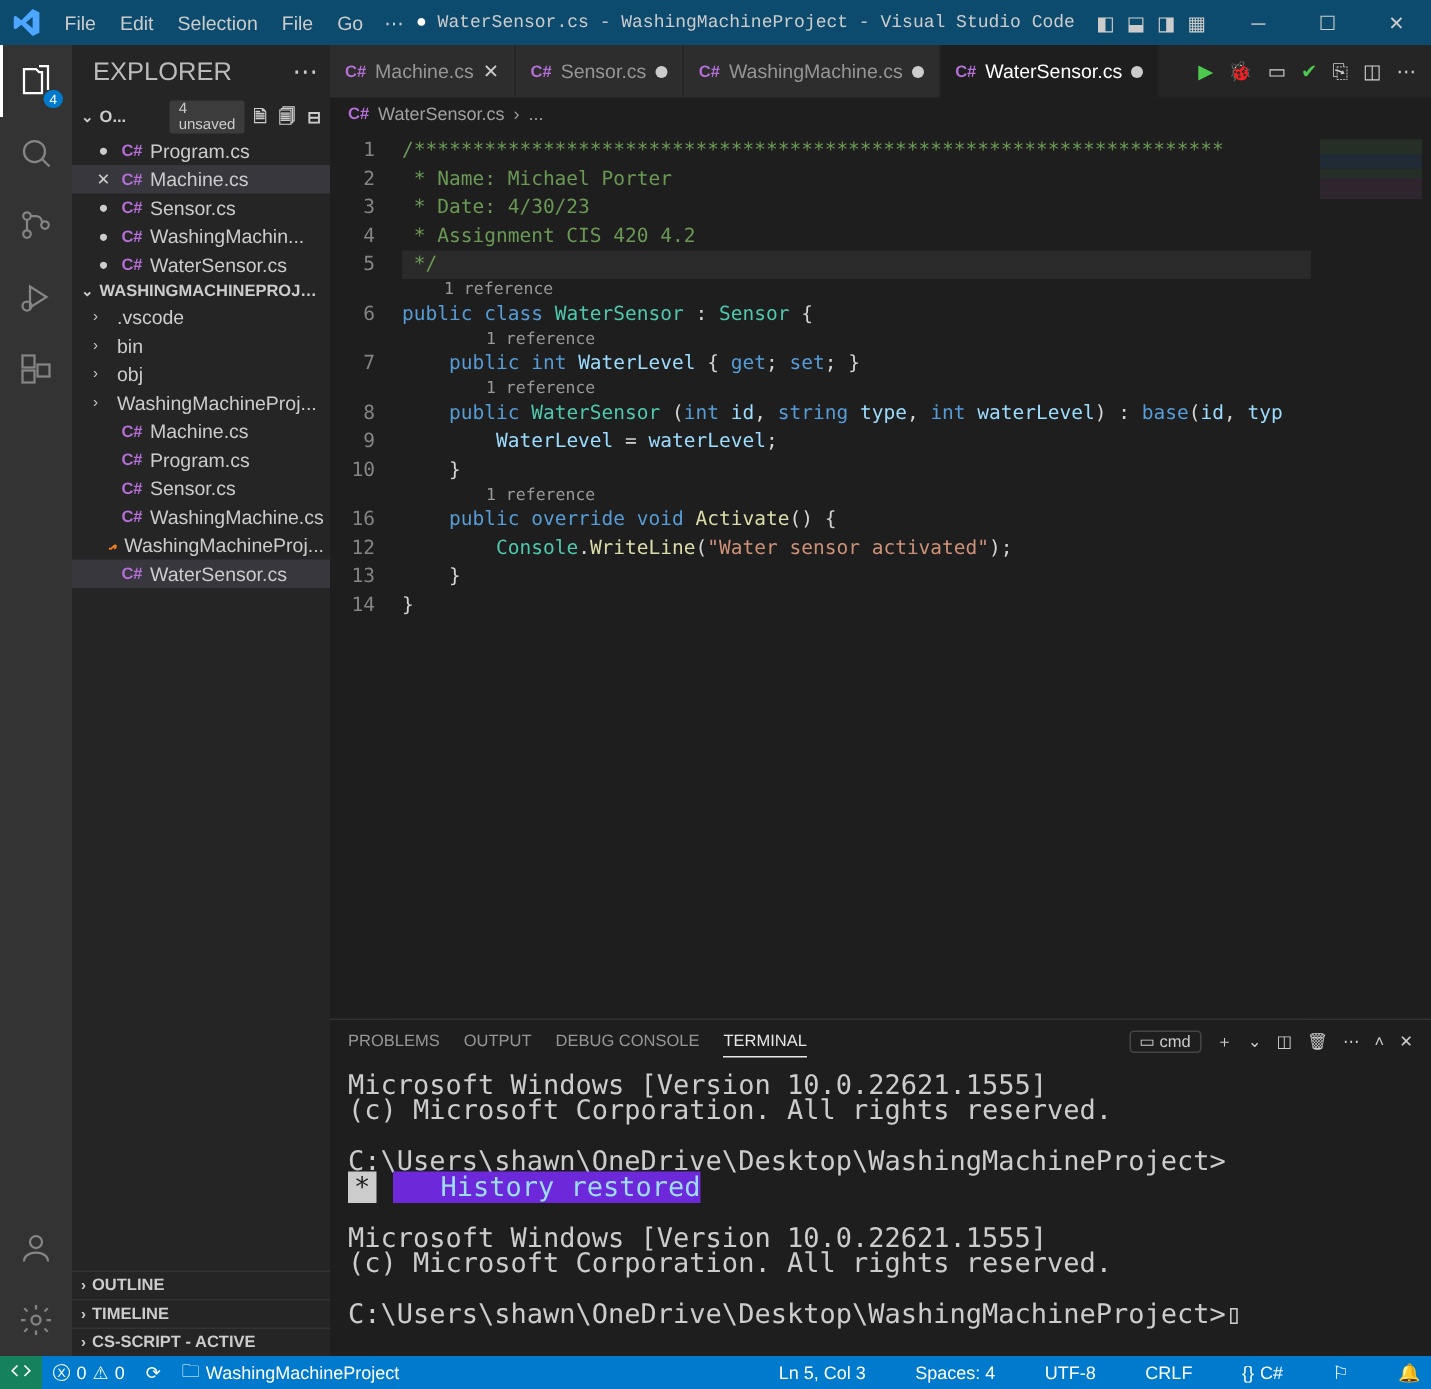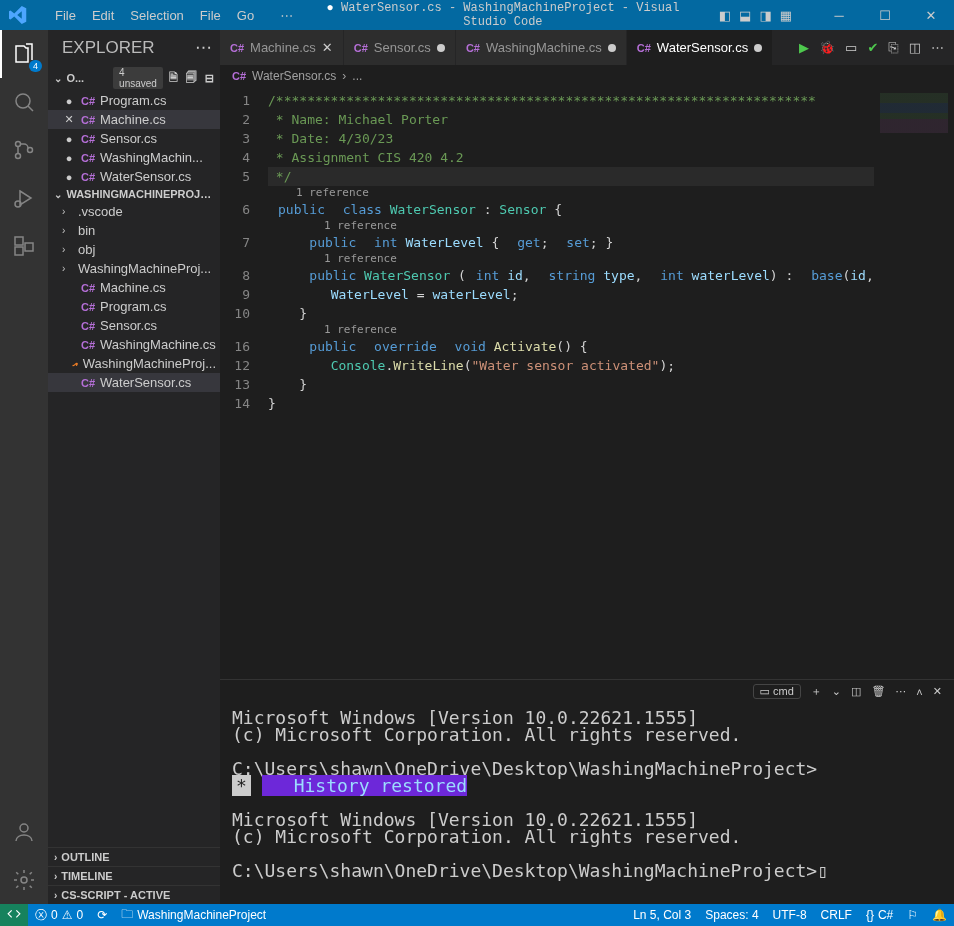--- a/index.html
+++ b/index.html
@@ -1,17 +1,17 @@
 <!DOCTYPE html>
 <html><head>
 <meta charset="utf-8">
 <style>
 * { margin: 0; padding: 0; box-sizing: border-box; }
 body { font-family: "Segoe UI", Arial, sans-serif; font-size: 13px; background: #1e1e1e; color: #cccccc; overflow: hidden; width: 954px; height: 926px; }
-.titlebar { height: 30px; background: #0369a1; display: flex; align-items: center; gap: 12px; }
+.titlebar { height: 30px; background: #0c4a6e; display: flex; align-items: center; }
 .titlebar .vscode-icon { width: 35px; display:flex; align-items:center; justify-content:center; color:#4da6ff; }
 .titlebar .menu { display: flex; }
 .titlebar .menu span { padding: 0 8px; color: #cccccc; cursor: pointer; }
 .titlebar .title { flex: 1; text-align: center; color: #cccccc; font-size: 12px; font-family: Liberation Mono, monospace; }
 .titlebar .title .dot { color:#fff; }
 .titlebar .layout-icons { display:flex; gap:8px; padding:0 12px; color:#cccccc; }
 .titlebar .win-controls { display:flex; }
 .titlebar .win-controls div { width:46px; height:30px; display:flex; align-items:center; justify-content:center; color:#ccc; }
 .main { display:flex; height: calc(100% - 52px); }
 .activity-bar { width: 48px; background:#333333; display:flex; flex-direction:column; align-items:center; }
@@ -45,42 +45,42 @@
 .tab .close { color:#ccc; font-size:13px;}
 .tab-actions { margin-left:auto; display:flex; align-items:center; gap:10px; padding:0 10px; color:#ccc;}
 .tab-actions .run { color:#4ec94e; }
 .tab-actions .debug { color:#cca700; }
 .breadcrumb { height:22px; display:flex; align-items:center; gap:6px; padding:0 12px; color:#a0a0a0; font-size:12px;}
 .editor-body { flex:1; display:flex; position:relative; overflow:hidden;}
 .gutter { width:40px; background:#1e1e1e; text-align:right; padding:4px 10px 0 0; color:#858585; font-family:Consolas,monospace; font-size:13px; line-height:19px;}
 .code { flex:1; font-family:Consolas,monospace; font-size:13px; line-height:19px; padding:4px 0 0 8px; white-space:pre; color:#d4d4d4; overflow:hidden;}
 .code .ref { color:#999999; font-size:11px; display:block; line-height:14px; padding-left:28px;}
 .tok-c { color:#6a9955; }
-.tok-k { color:#569cd6;margin-left:10px; }
+.tok-k { color:#569cd6; }
 .tok-t { color:#4ec9b0; }
 .tok-f { color:#dcdcaa; }
 .tok-s { color:#ce9178; }
 .tok-v { color:#9cdcfe; }
 .tok-p { color:#d4d4d4; }
 .minimap { width:80px; background:#1e1e1e; }
 .minimap-inner { margin:6px 6px 0 6px; height:60px; background:linear-gradient(#2a3b2a 0 10px,#223344 10px 20px,#2a3b2a 20px 26px,#3a2a3a 26px 40px,transparent 40px); opacity:.6;}
 .cursor-line { background:#2a2a2a; display:inline-block; width:100%; }
 .panel { height:225px; border-top:1px solid #333; background:#1e1e1e; display:flex; flex-direction:column;}
 .panel-tabs { display:flex; align-items:center; gap:16px; padding:4px 12px; font-size:11px; color:#969696;}
 .panel-tabs .ptab { cursor:pointer; padding:4px 0;}
 .panel-tabs .ptab.active { color:#e7e7e7; border-bottom:1px solid #e7e7e7;}
 .panel-tabs .right { margin-left:auto; display:flex; align-items:center; gap:10px; color:#ccc;}
 .panel-tabs .shell { border:1px solid #454545; padding:0 6px; border-radius:3px; font-size:11px;}
 .terminal { flex:1; font-family:Consolas,monospace; font-size:18px; line-height:17px; padding:6px 12px; color:#cccccc; overflow:hidden; white-space:pre-wrap;}
 .terminal .hist { background:#6d28d9; color:#9cdcfe;padding-left:32px; }
 .terminal .star { background:#cccccc; color:#1e1e1e; padding:0 4px;}
 .status-bar { height:22px; background:#007acc; display:flex; align-items:center; color:#fff; font-size:12px;}
 .status-bar .cell { padding:0 7px; display:flex; align-items:center; gap:4px; cursor:pointer;}
 .status-bar .remote { background:#16825d; height:22px; display:flex; align-items:center; padding:0 7px;}
-.status-bar .right { margin-left:auto; display:flex;}
+.status-bar .right { margin-left:auto; display:flex;gap:19px;}
 svg { display:block; }
 </style>
 </head>
 <body>
 
 <div class="titlebar">
   <div class="vscode-icon">
     <svg width="18" height="18" viewBox="0 0 24 24">
         <path fill="#4da6ff" d="M23 3l-6-3-10 10L2 6 0 7v10l2 1 5-4 10 10 6-3V3zM17 17l-6-5 6-5v10z"></path>
       </svg>
@@ -337,20 +337,26 @@
           <div>14</div>
         </div>
       <div class="code" id="code"><div><span class="tok-c">/*********************************************************************</span></div><div><span class="tok-c">&nbsp;* Name: Michael Porter</span></div><div><span class="tok-c">&nbsp;* Date: 4/30/23</span></div><div><span class="tok-c">&nbsp;* Assignment CIS 420 4.2</span></div><div><span class="cursor-line"><span class="tok-c">&nbsp;*/</span></span></div><span class="ref">1 reference</span><div><span class="tok-k">public</span> <span class="tok-k">class</span> <span class="tok-t">WaterSensor</span> <span class="tok-p">:</span> <span class="tok-t">Sensor</span> <span class="tok-p">{</span></div><span class="ref" style="padding-left: 56px;">1 reference</span><div>    <span class="tok-k">public</span> <span class="tok-k">int</span> <span class="tok-v">WaterLevel</span> <span class="tok-p">{</span> <span class="tok-k">get</span><span class="tok-p">;</span> <span class="tok-k">set</span><span class="tok-p">;</span> <span class="tok-p">}</span></div><span class="ref" style="padding-left: 56px;">1 reference</span><div>    <span class="tok-k">public</span> <span class="tok-t">WaterSensor</span> <span class="tok-p">(</span><span class="tok-k">int</span> <span class="tok-v">id</span><span class="tok-p">,</span> <span class="tok-k">string</span> <span class="tok-v">type</span><span class="tok-p">,</span> <span class="tok-k">int</span> <span class="tok-v">waterLevel</span><span class="tok-p">) :</span> <span class="tok-k">base</span><span class="tok-p">(</span><span class="tok-v">id</span><span class="tok-p">,</span> <span class="tok-v">typ</span></div><div>        <span class="tok-v">WaterLevel</span> <span class="tok-p">=</span> <span class="tok-v">waterLevel</span><span class="tok-p">;</span></div><div>    <span class="tok-p">}</span></div><span class="ref" style="padding-left: 56px;">1 reference</span><div>    <span class="tok-k">public</span> <span class="tok-k">override</span> <span class="tok-k">void</span> <span class="tok-f">Activate</span><span class="tok-p">() {</span></div><div>        <span class="tok-t">Console</span><span class="tok-p">.</span><span class="tok-f">WriteLine</span><span class="tok-p">(</span><span class="tok-s">"Water sensor activated"</span><span class="tok-p">);</span></div><div>    <span class="tok-p">}</span></div><div><span class="tok-p">}</span></div></div>
       <div class="minimap">
           <div class="minimap-inner"></div>
         </div>
     </div>
 
     <div class="panel">
       <div class="panel-tabs">
+        <div id="panel-tabs-container" style="display:flex; gap:16px">
+            <div class="ptab">PROBLEMS</div>
+            <div class="ptab">OUTPUT</div>
+            <div class="ptab">DEBUG CONSOLE</div>
+            <div class="ptab active">TERMINAL</div>
+          </div>
         <div class="right">
           <span class="shell">▭ <span>cmd</span></span>
           <span>＋</span>
           <span>⌄</span>
           <span>◫</span>
           <span>🗑</span>
           <span>⋯</span>
           <span>˄</span>
           <span>✕</span>
         </div>

